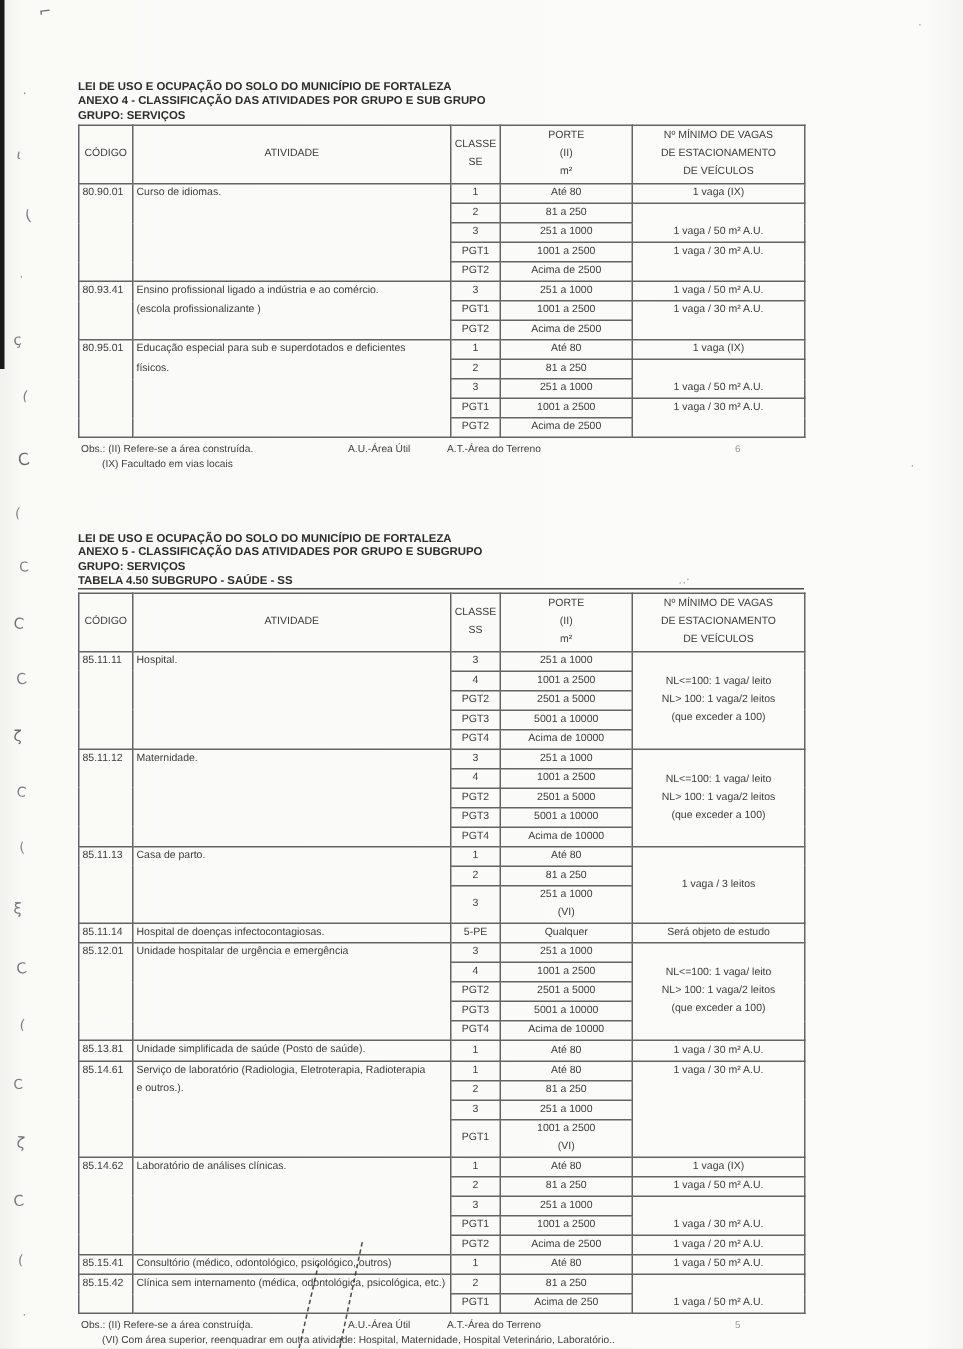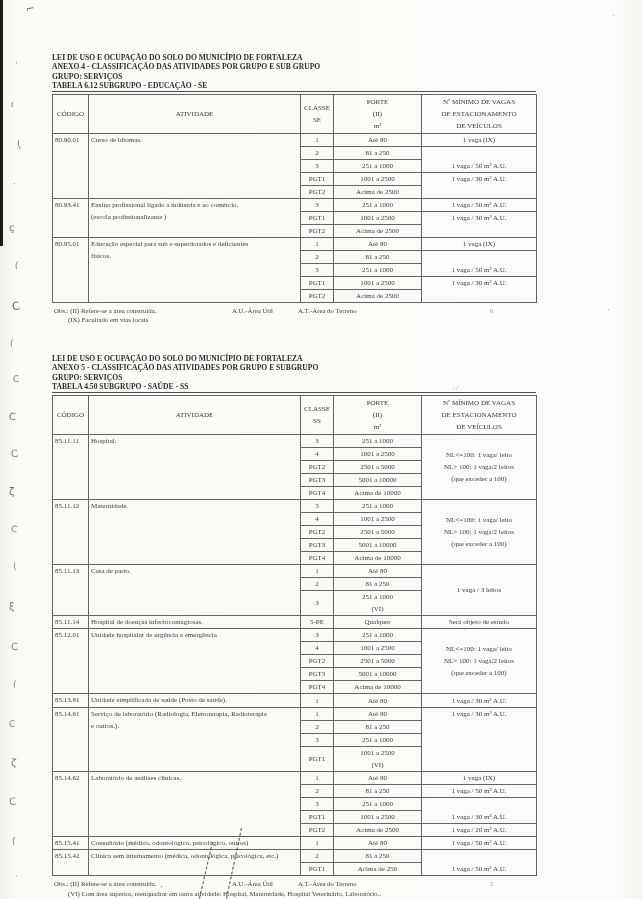--- a/index.html
+++ b/index.html
@@ -2,21 +2,21 @@
 <html><head>
 <meta charset="utf-8">
 <style>
   html,body{margin:0;padding:0;background:#eceae6;}
   .page{
     position:relative;width:642px;height:899px;overflow:hidden;
     background:linear-gradient(90deg,#f1f1ee 0,#fafaf7 2.5%,#fbfbf9 96%,#f3f3f0 100%);
     font-family:"Liberation Sans",sans-serif;color:#3c3c3c;
   }
   .edge-bar{position:absolute;left:0;top:0;width:3px;background:#191919;}
-  .section{position:absolute;left:52px;width:560px;font-family:Liberation Serif, serif;}
+  .section{position:absolute;left:52px;width:560px;}
   #section-0{top:53px}
   #section-1{top:354px}
   .heading{margin-bottom:2px;}
   .h-line{font-weight:bold;font-size:7.6px;line-height:9.4px;color:#2d2d2d;white-space:nowrap;letter-spacing:0;}
   .h-underline{border-bottom:1px solid #4f4f4f;width:484px;}
   .ztable{border-collapse:collapse;table-layout:fixed;width:484px;background:transparent;}
   .ztable th,.ztable td{border:1px solid #646464;font-size:7px;line-height:12px;padding:0 2px;color:#3c3c3c;overflow:hidden;}
   .ztable th{font-weight:normal;text-align:center;vertical-align:middle;padding:1px 2px;}
   #table-0 tbody td{height:11px;}
   #table-1 tbody td{height:12px;}
@@ -44,21 +44,20 @@
 
 <div class="page" id="page">
 
   <div class="edge-bar" style="left: 0px; top: 0px; width: 3px; height: 246px; background: rgb(25, 25, 25);"></div>
 
   <div class="section" id="section-0">
     <div class="heading">
       <div class="h-line">LEI DE USO E OCUPAÇÃO DO SOLO DO MUNICÍPIO DE FORTALEZA</div>
       <div class="h-line">ANEXO 4 - CLASSIFICAÇÃO DAS ATIVIDADES POR GRUPO E SUB GRUPO</div>
       <div class="h-line">GRUPO: SERVIÇOS</div>
-      <div class="h-line h-underline">TABELA 6.12  SUBGRUPO - EDUCAÇÃO - SE</div>
     </div>
     <table class="ztable" id="table-0">
       <colgroup>
           <col style="width:36px">
           <col style="width:212px">
           <col style="width:33px">
           <col style="width:88px">
           <col style="width:115px">
         </colgroup>
       <thead>

